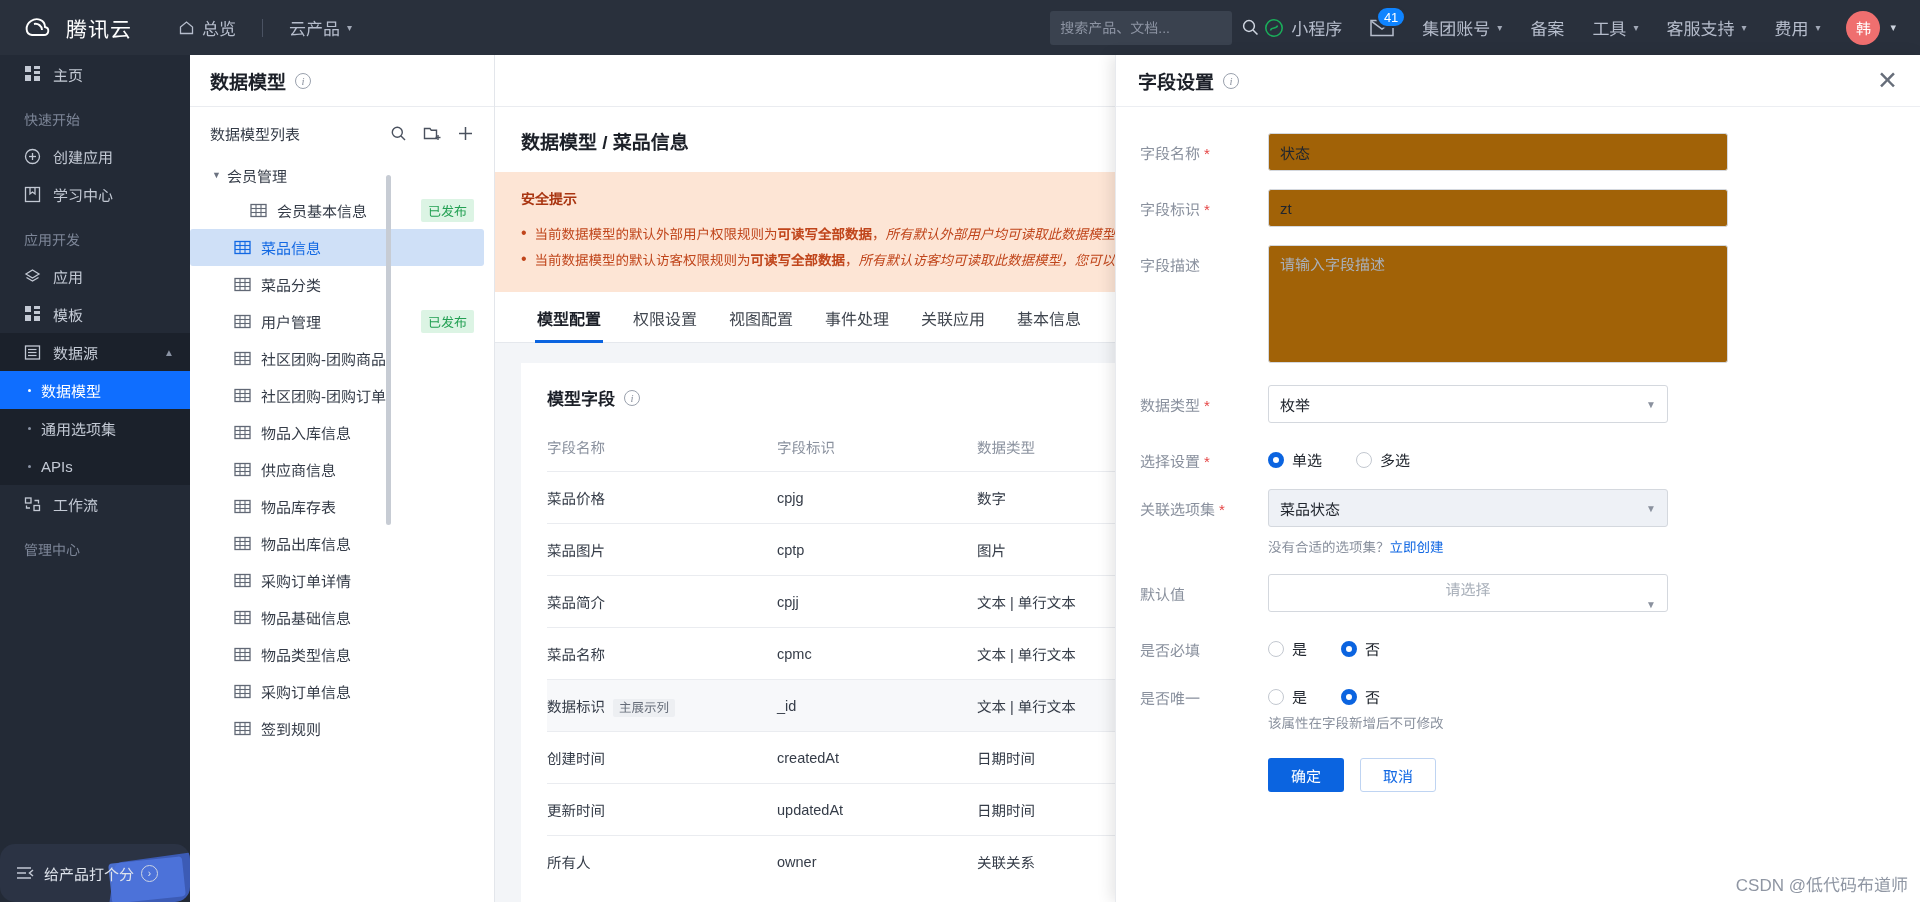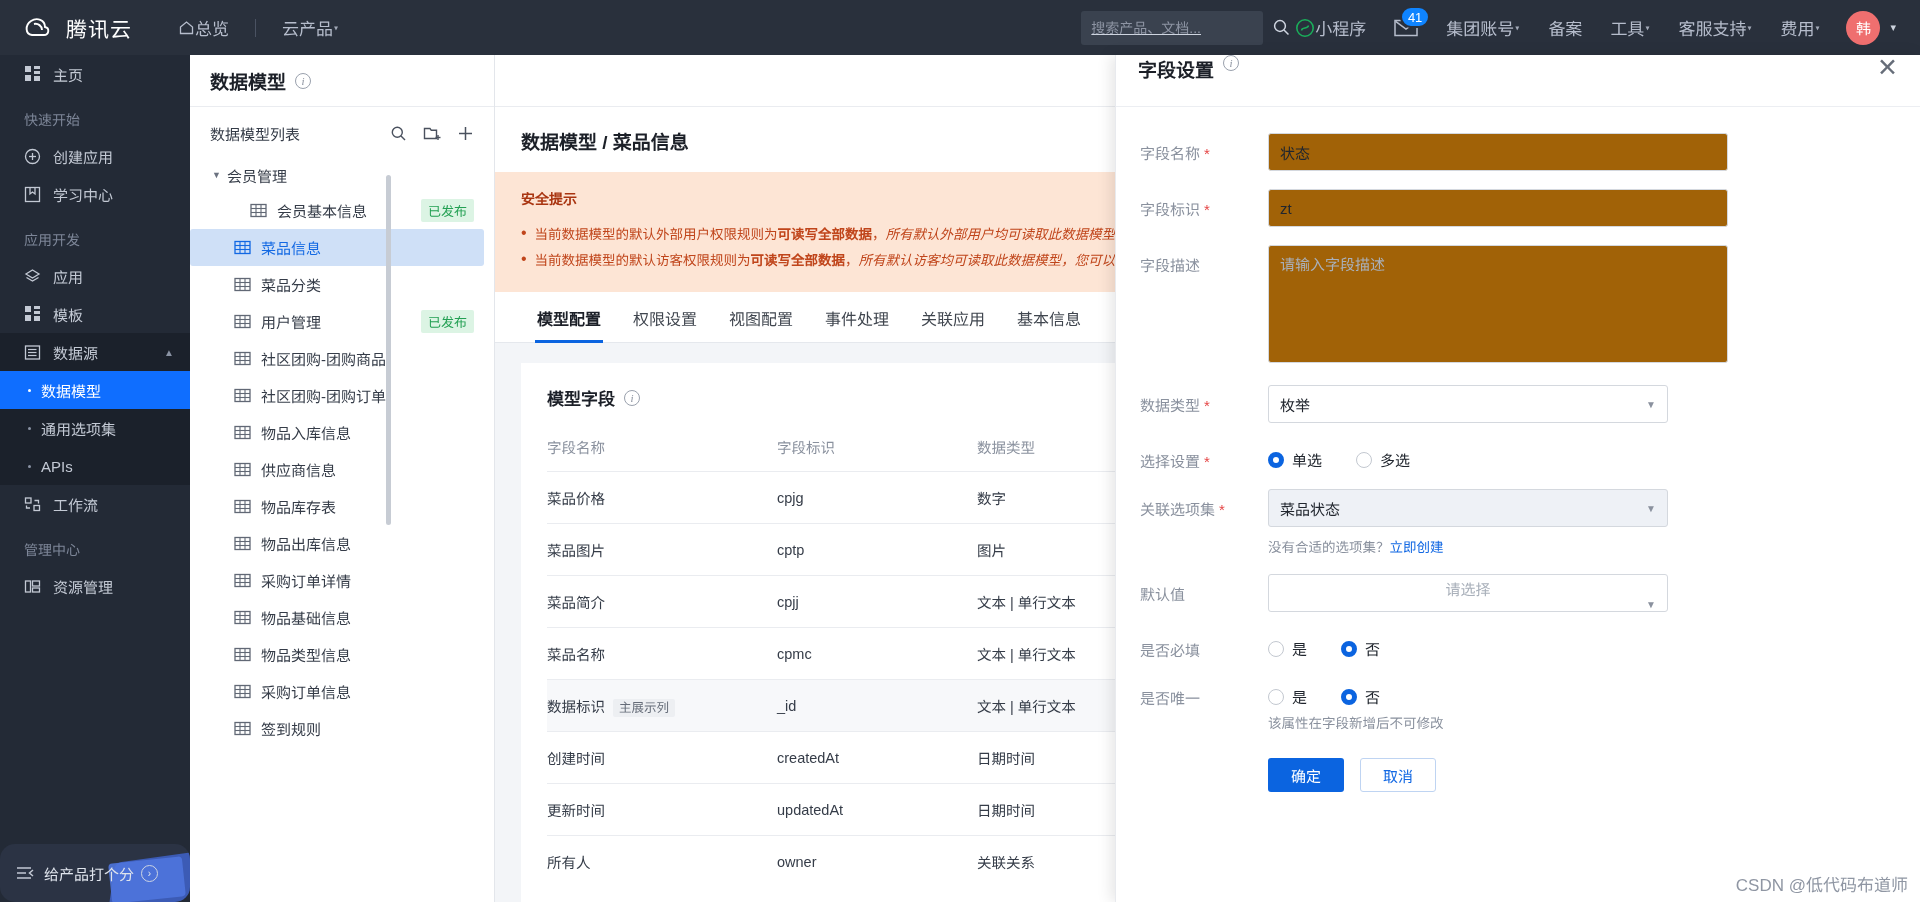--- a/index.html
+++ b/index.html
@@ -14,34 +14,34 @@
   .topbar {
     position: absolute; top: 0; left: 0; width: 1920px; height: 55px;
     background: #29303c; display: flex; align-items: center;
     padding: 0 20px; color: #cdd3de; font-size: 17px;
   }
   .brand { display: flex; align-items: center; gap: 12px; margin-right: 34px; }
   .brand-logo { width: 34px; height: 34px; }
   .brand-name { font-size: 21px; color: #fff; letter-spacing: 1px; }
   .tnav { display: flex; align-items: center; gap: 8px; }
   .tnav-item {
-    display: flex; align-items: center; gap: 0; padding: 6px 12px;
-    font-size: 17px; color: #b6bdcc; cursor: pointer; white-space: nowrap; font-family: Liberation Mono, monospace;
+    display: flex; align-items: center; gap: 7px; padding: 6px 12px;
+    font-size: 17px; color: #b6bdcc; cursor: pointer; white-space: nowrap;
   }
   .tdivider { width: 1px; height: 18px; background: #4a5262; margin: 0 6px; }
   .caret { font-size: 10px; opacity: .85; }
   .topbar-right { margin-left: auto; display: flex; align-items: center; gap: 4px; }
   .searchbox {
     position: relative; width: 182px; height: 34px; background: #3a424f;
     border-radius: 3px; display: flex; align-items: center; padding: 0 10px;
     margin-right: 16px;
   }
   .searchbox input {
     flex: 1; background: transparent; border: 0; outline: none;
-    color: #cfd5e0; font-size: 14px; font-family: inherit; text-decoration: underline;
+    color: #cfd5e0; font-size: 14px; font-family: inherit;
   }
   .searchbox input::placeholder { color: #8d94a3; }
   .mail-wrap { position: relative; padding: 6px 12px; cursor: pointer; }
   .badge {
     position: absolute; top: -6px; right: 0px; min-width: 26px; height: 22px;
     background: #0f84ff; color: #fff; border-radius: 11px; font-size: 13px;
     display: flex; align-items: center; justify-content: center; padding: 0 6px;
     border: 2px solid #29303c;
   }
   .avatar {
@@ -208,21 +208,21 @@
   }
   .col-a { width: 230px; } .col-b { width: 200px; } .col-c { width: 215px; }
 
   
   .drawer {
     position: absolute; top: 55px; right: 0; width: 805px; height: 847px;
     background: #fff; box-shadow: -4px 0 14px rgba(0,0,0,.10);
     border-left: 1px solid #e8eaee;
   }
   .drawer-head {
-    height: 52px; display: flex; gap: 9px;
+    height: 52px; display: flex; align-items: center; gap: 9px;
     padding: 0 22px; border-bottom: 1px solid #eceef2;
     font-size: 19px; font-weight: bold; color: #1c2028;
   }
   .drawer-close {
     margin-left: auto; font-size: 25px; color: #666d79; cursor: pointer;
     line-height: 1; font-weight: normal;
   }
   .drawer-body { padding: 26px 24px 0 24px; }
   .frow { display: flex; align-items: flex-start; margin-bottom: 18px; }
   .flabel {
@@ -454,30 +454,20 @@
           <rect x="1.5" y="2" width="5.5" height="5" fill="none" stroke="#c3c9d4" stroke-width="1.3"></rect>
           <rect x="10" y="9.5" width="5.5" height="5" fill="none" stroke="#c3c9d4" stroke-width="1.3"></rect>
           <path d="M10.5 4.5 L14.5 4.5 L14.5 7.5" fill="none" stroke="#c3c9d4" stroke-width="1.3"></path>
           <path d="M6 12 L2.5 12 L2.5 9.5" fill="none" stroke="#c3c9d4" stroke-width="1.3"></path>
         </svg>
       </span>
       <span>工作流</span>
     </div>
 
     <div class="sb-group">管理中心</div>
-    <div class="sb-item">
-      <span class="ic">
-        <svg width="17" height="17" viewBox="0 0 17 17">
-          <rect x="1.5" y="3" width="5" height="11" fill="none" stroke="#c3c9d4" stroke-width="1.3"></rect>
-          <rect x="8.5" y="3" width="7" height="5" fill="none" stroke="#c3c9d4" stroke-width="1.3"></rect>
-          <rect x="8.5" y="10" width="7" height="4" fill="none" stroke="#c3c9d4" stroke-width="1.3"></rect>
-        </svg>
-      </span>
-      <span>资源管理</span>
-    </div>
 
     <div class="sb-footer">
       <span class="deco"></span>
       <span class="deco2"></span>
       <span class="ic" style="position:relative;z-index:2;">
         <svg width="18" height="16" viewBox="0 0 18 16">
           <line x1="1" y1="3" x2="15" y2="3" stroke="#c3c9d4" stroke-width="1.6"></line>
           <line x1="1" y1="8" x2="10" y2="8" stroke="#c3c9d4" stroke-width="1.6"></line>
           <line x1="1" y1="13" x2="15" y2="13" stroke="#c3c9d4" stroke-width="1.6"></line>
           <path d="M17 5 L13.5 8 L17 11" fill="none" stroke="#c3c9d4" stroke-width="1.5"></path>

